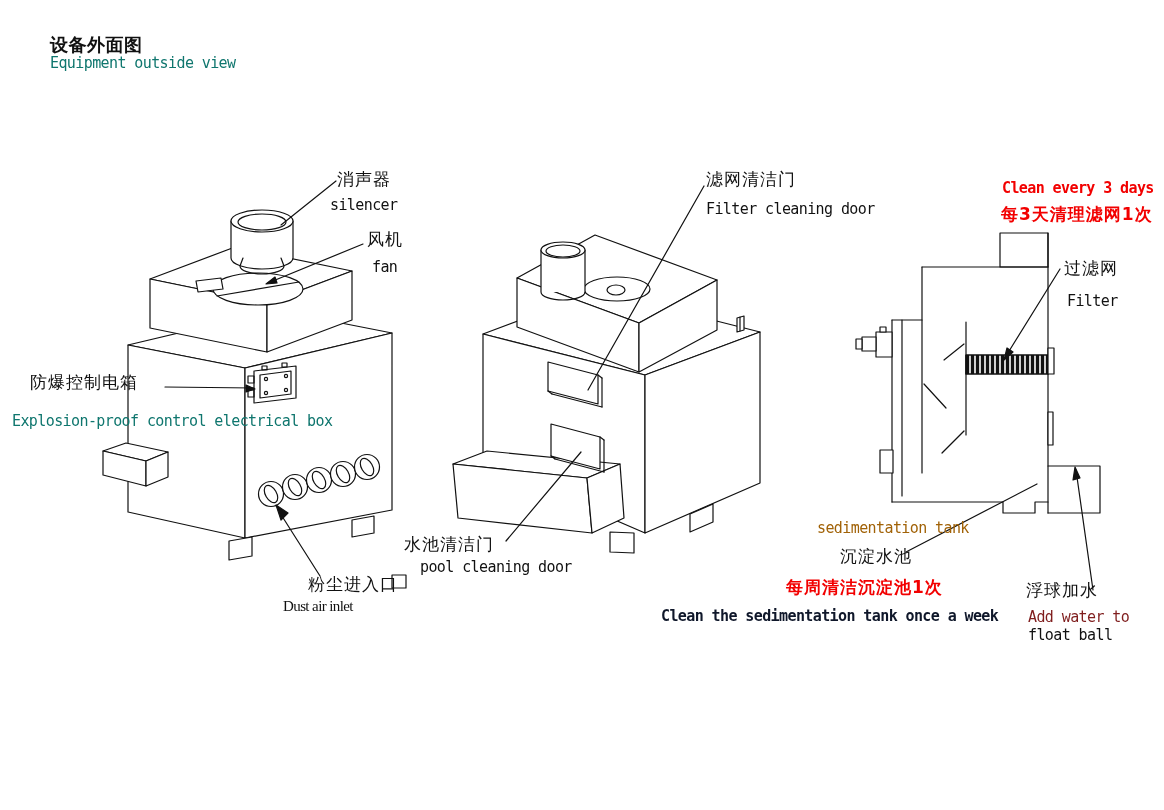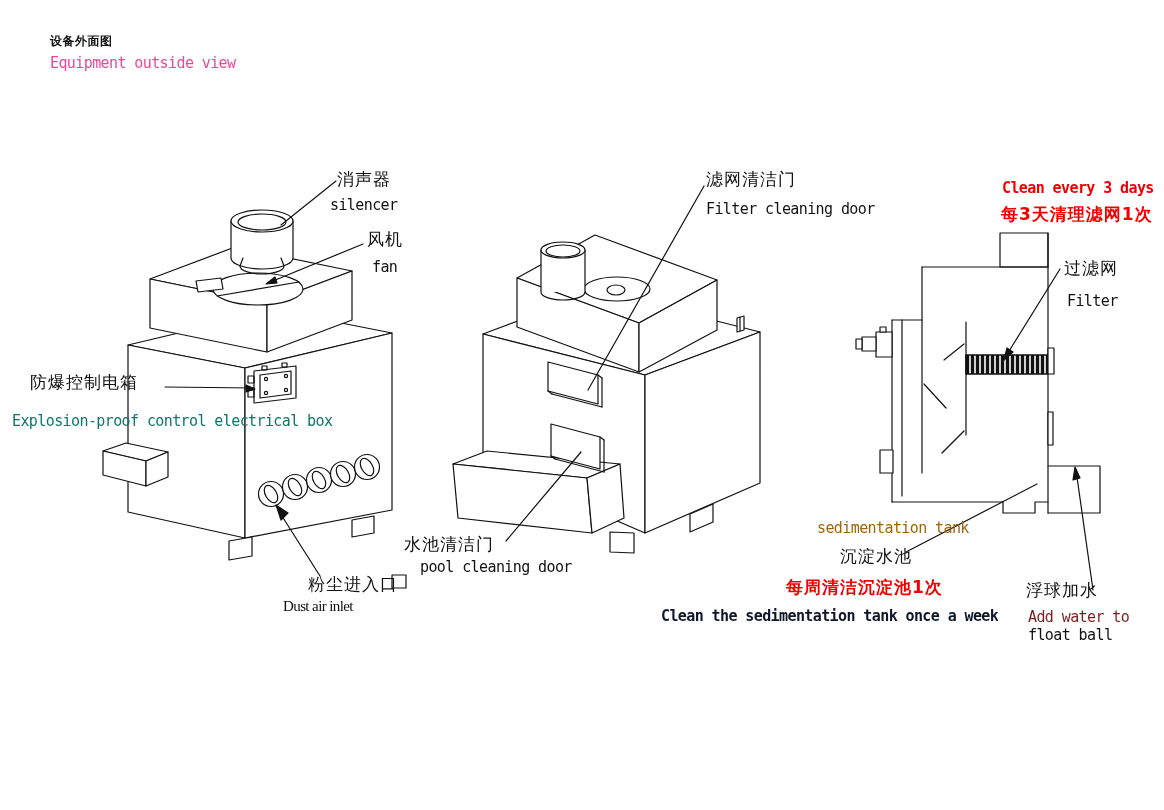--- a/index.html
+++ b/index.html
@@ -5,21 +5,21 @@
   html,body{margin:0;padding:0;}
   body{
     width:1164px;height:810px;position:relative;background:#ffffff;
     font-family:"DejaVu Sans Mono","Liberation Mono",monospace;
     overflow:hidden;
   }
   #art{position:absolute;left:0;top:0;z-index:0;}
   .lbl{position:absolute;white-space:pre;color:#111;line-height:1.15;z-index:2;}
   .en{font-size:15px;letter-spacing:-0.6px;}
   .zh{font-size:17px;letter-spacing:1px;font-family:"DejaVu Sans","Liberation Sans",sans-serif;}
-  .title-zh{font-size:12px;font-weight:bold;letter-spacing:0.5px;font-family:"DejaVu Sans","Liberation Sans",sans-serif;}
+  .title-zh{font-size:18px;font-weight:bold;letter-spacing:0.5px;font-family:"DejaVu Sans","Liberation Sans",sans-serif;}
   .warn{font-weight:bold;}
 </style>
 </head>
 <body style="background: rgb(255, 255, 255);">
 
 <svg id="art" width="1164" height="810" viewBox="0 0 1164 810" fill="none" stroke="#111" stroke-width="1.2" stroke-linejoin="round" stroke-linecap="round">
 
   <g>
 
     <polygon fill="#fff" points="128,345 275,310 392,333 245,368"></polygon>
@@ -181,21 +181,21 @@
     <line x1="506" y1="541" x2="581" y2="452"></line>
     <line x1="1060" y1="269" x2="1006" y2="356"></line>
     <polygon fill="#111" points="1004,360 1013,352 1007,348"></polygon>
     <line x1="906" y1="552" x2="1037" y2="484"></line>
     <line x1="1093" y1="590" x2="1076" y2="470"></line>
     <polygon fill="#111" points="1075,467 1073,480 1080,478"></polygon>
   </g>
 </svg>
 
 <div class="lbl title-zh" style="left: 50px; top: 35px; color: rgb(17, 17, 17);">设备外面图</div>
-<div class="lbl en" style="left: 50px; top: 55px; color: #ec4899;">Equipment outside view</div>
+<div class="lbl en" style="left: 50px; top: 55px; color: #0f766e;">Equipment outside view</div>
 
 <div class="lbl zh" style="left: 337px; top: 170px; color: rgb(17, 17, 17);">消声器</div>
 <div class="lbl en" style="left: 330px; top: 197px; color: rgb(17, 17, 17);">silencer</div>
 
 <div class="lbl zh" style="left: 367px; top: 230px; color: rgb(17, 17, 17);">风机</div>
 <div class="lbl en" style="left: 372px; top: 259px; color: rgb(17, 17, 17);">fan</div>
 
 <div class="lbl zh" style="left: 30px; top: 373px; color: rgb(17, 17, 17);">防爆控制电箱</div>
 <div class="lbl en" style="left: 0px; top: 413px; color: #0f766e; padding-left: 12px;">Explosion-proof control electrical box</div>
 

